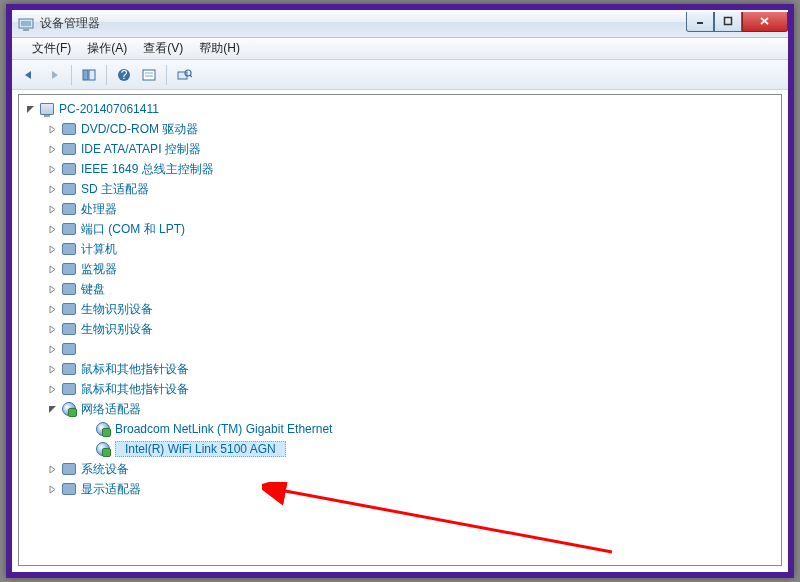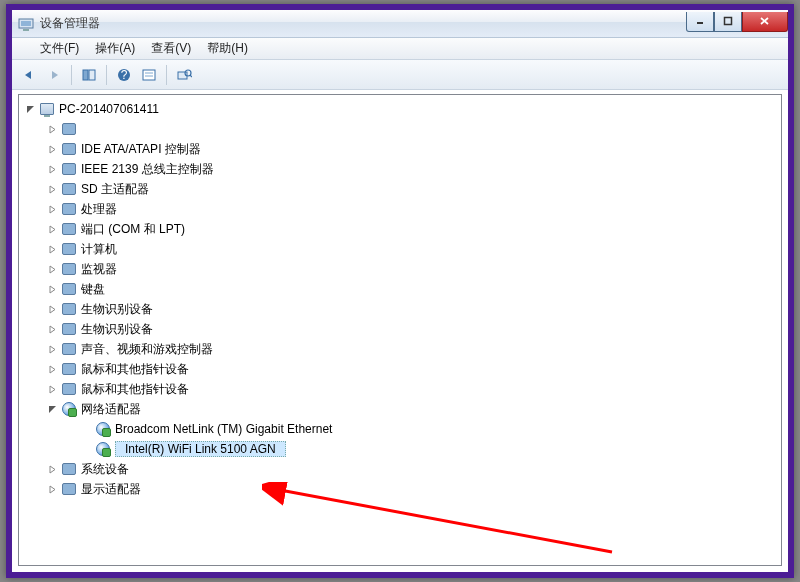--- a/index.html
+++ b/index.html
@@ -5,37 +5,37 @@
 * { box-sizing: border-box; margin: 0; padding: 0; font-family: "Microsoft YaHei", "Segoe UI", Tahoma, sans-serif; font-size: 12px; }
 body { background: #888; width: 800px; height: 582px; position: relative; overflow: hidden; }
 .window { position: absolute; left: 6px; top: 4px; width: 788px; height: 574px; background: #fff; border: 6px solid #4c1d95; box-shadow: 0 0 8px rgba(0,0,0,0.4); }
 .titlebar { height: 28px; background: linear-gradient(to bottom, #fdfdfe 0%, #e9eef5 45%, #d7e2ee 46%, #e4ecf7 100%); display: flex; align-items: center; padding-left: 6px; border-bottom: 1px solid #b8c7d8; }
 .titlebar .ticon { width: 16px; height: 16px; margin-right: 6px; }
 .titlebar .title { flex: 1; color: #333; }
 .winbtns { display: flex; height: 20px; margin-top: -4px; }
 .winbtn { width: 28px; height: 20px; border: 1px solid #4a6a8a; border-top: none; background: linear-gradient(to bottom,#eef4fb,#cfdff0); display:flex; align-items:center; justify-content:center; font-family: Arial; font-size:11px; color:#333; }
 .winbtn.min { border-radius: 0 0 0 3px; }
 .winbtn.close { width: 46px; background: linear-gradient(to bottom,#e57373,#c62828); color:#fff; border-radius: 0 0 3px 0; border-color:#8e1b1b;}
-.menubar { height: 22px; background: linear-gradient(to bottom,#fbfcfd,#e8edf3); border-bottom:1px solid #c9d4e0; display:flex; align-items:center; padding-left:22px; gap: 4px; }
+.menubar { height: 22px; background: linear-gradient(to bottom,#fbfcfd,#e8edf3); border-bottom:1px solid #c9d4e0; display:flex; align-items:center; padding-left:14px; gap: 4px; }
 .menuitem { padding: 2px 6px; color:#222; }
 .toolbar { height: 30px; background: linear-gradient(to bottom,#f7fafd,#e4ebf3); border-bottom:1px solid #c9d4e0; display:flex; align-items:center; padding-left:6px; gap:3px; }
 .tbtn { width:22px; height:22px; border:1px solid transparent; display:flex; align-items:center; justify-content:center; color:#2a5a8a; }
 .tsep { width:1px; height:20px; background:#c0ccd8; margin:0 3px; }
 .content { position:absolute; left:6px; right:6px; top:84px; bottom:6px; border:1px solid #828790; background:#fff; overflow:auto; padding:4px 2px; }
 .tree { list-style:none; }
 .tree-item { white-space: nowrap; }
 .row { display:flex; align-items:center; height:20px; padding-left: 2px; }
 .row.lvl1 { padding-left: 4px; }
 .row.lvl2 { padding-left: 26px; }
 .row.lvl3 { padding-left: 60px; }
 .expander { width:11px; height:11px; margin-right: 3px; display:inline-flex; align-items:center; justify-content:center; }
 .noexp { width: 14px; }
 .expander svg { width:9px; height:9px; }
 .nicon { width:16px; height:16px; margin-right:4px; display:inline-flex; align-items:center; justify-content:center; }
-.label { color:#000000; }
+.label { color:#0369a1; }
 .row.selected .label { background:#cde8ff; border:1px dotted #7aa; padding:0 9px;text-align:right; }
 .arrow-annotation { position:absolute; pointer-events:none; }
 
 .ico-generic { width:14px; height:12px; background:#8fb4d8; border:1px solid #5a7ca0; border-radius:2px; }
 .ico-net { width:14px; height:14px; border-radius:50%; background: radial-gradient(circle at 35% 35%, #fff, #7fb3e6 60%, #3a70a8); border:1px solid #3a70a8; position:relative;}
 .ico-net::after{content:"";position:absolute;right:-2px;bottom:-2px;width:7px;height:7px;background:#4caf50;border:1px solid #2e7d32;border-radius:2px;}
 .ico-computer{width:14px;height:12px;border:1px solid #5a7ca0;background:linear-gradient(#dfeaf5,#b8cde4);border-radius:1px;position:relative;}
 .ico-computer::after{content:"";position:absolute;left:3px;right:3px;bottom:-3px;height:2px;background:#8aa;}
 </style>
 </head>
@@ -139,20 +139,21 @@
             <li class="tree-item">
               <div class="row lvl2">
                 <span class="expander">
                   <svg viewBox="0 0 9 9">
                     <path d="M2 1 L7 4.5 L2 8 Z" fill="none" stroke="#888" stroke-width="1"></path>
                   </svg>
                 </span>
                 <span class="nicon">
                   <span class="ico-generic"></span>
                 </span>
+                <span class="label">DVD/CD-ROM 驱动器</span>
               </div>
             </li>
             <li class="tree-item">
               <div class="row lvl2">
                 <span class="expander">
                   <svg viewBox="0 0 9 9">
                     <path d="M2 1 L7 4.5 L2 8 Z" fill="none" stroke="#888" stroke-width="1"></path>
                   </svg>
                 </span>
                 <span class="nicon">
@@ -164,21 +165,21 @@
             <li class="tree-item">
               <div class="row lvl2">
                 <span class="expander">
                   <svg viewBox="0 0 9 9">
                     <path d="M2 1 L7 4.5 L2 8 Z" fill="none" stroke="#888" stroke-width="1"></path>
                   </svg>
                 </span>
                 <span class="nicon">
                   <span class="ico-generic"></span>
                 </span>
-                <span class="label">IEEE 2139 总线主控制器</span>
+                <span class="label">IEEE 1649 总线主控制器</span>
               </div>
             </li>
             <li class="tree-item">
               <div class="row lvl2">
                 <span class="expander">
                   <svg viewBox="0 0 9 9">
                     <path d="M2 1 L7 4.5 L2 8 Z" fill="none" stroke="#888" stroke-width="1"></path>
                   </svg>
                 </span>
                 <span class="nicon">
@@ -281,21 +282,20 @@
             <li class="tree-item">
               <div class="row lvl2">
                 <span class="expander">
                   <svg viewBox="0 0 9 9">
                     <path d="M2 1 L7 4.5 L2 8 Z" fill="none" stroke="#888" stroke-width="1"></path>
                   </svg>
                 </span>
                 <span class="nicon">
                   <span class="ico-generic"></span>
                 </span>
-                <span class="label">声音、视频和游戏控制器</span>
               </div>
             </li>
             <li class="tree-item">
               <div class="row lvl2">
                 <span class="expander">
                   <svg viewBox="0 0 9 9">
                     <path d="M2 1 L7 4.5 L2 8 Z" fill="none" stroke="#888" stroke-width="1"></path>
                   </svg>
                 </span>
                 <span class="nicon">

